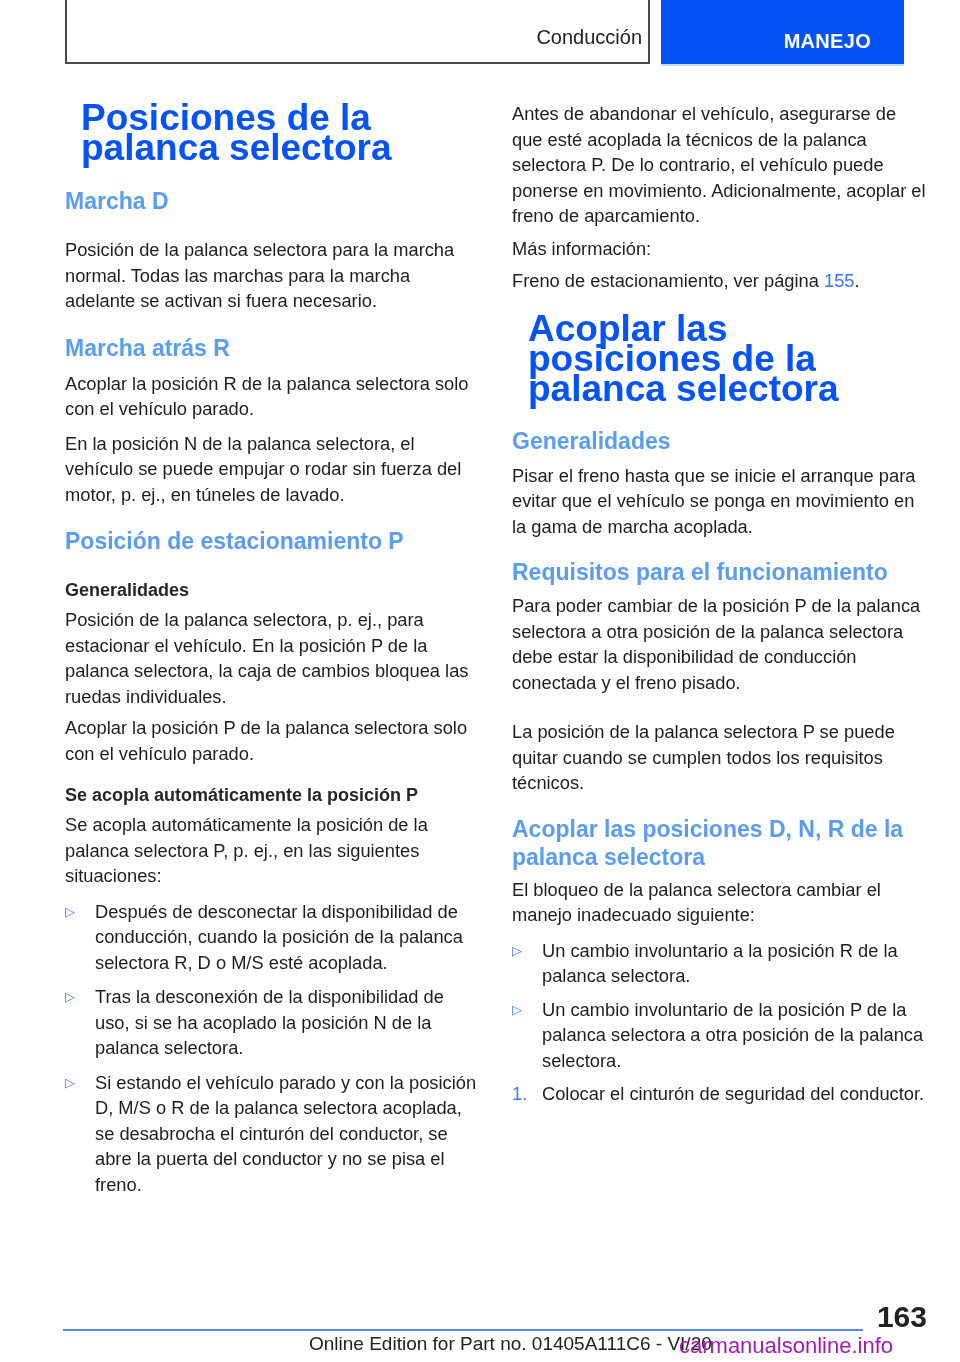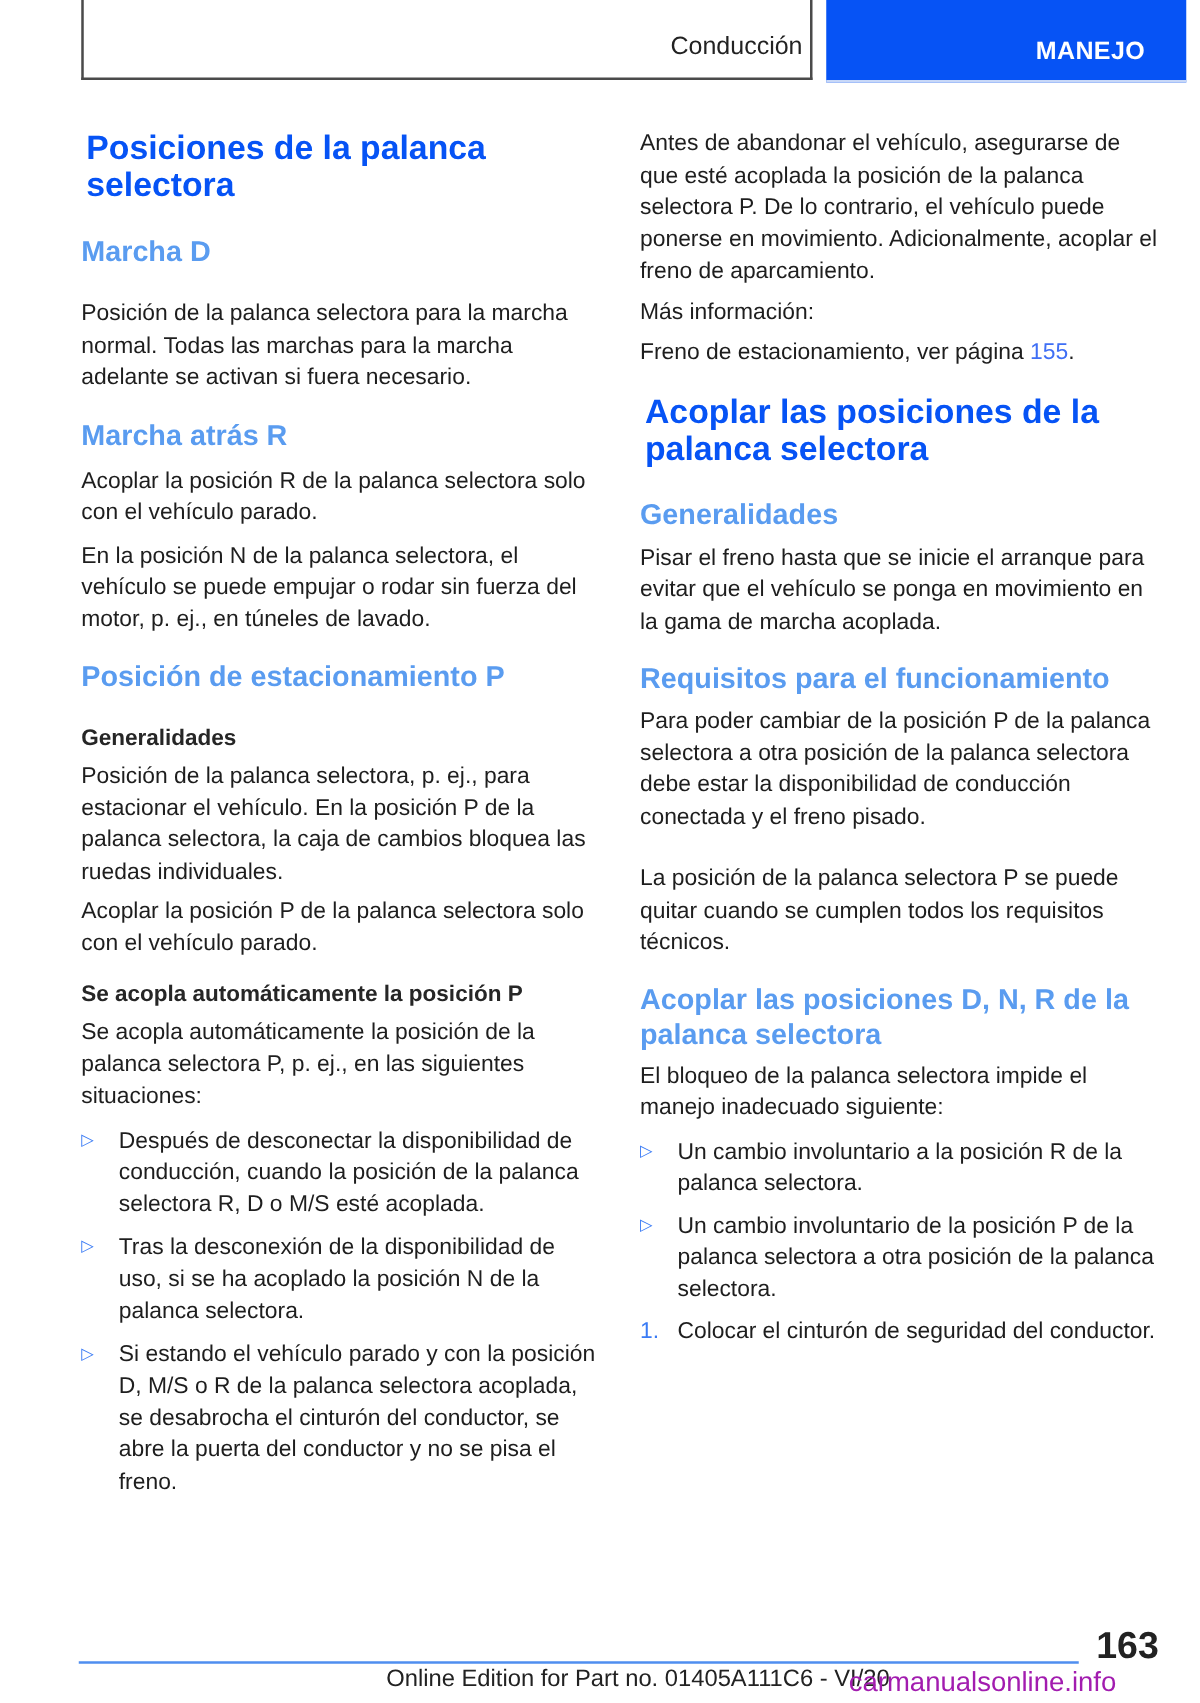--- a/index.html
+++ b/index.html
@@ -8,32 +8,32 @@
     font-family: "Liberation Sans", sans-serif; color: #1e1e1e;
   }
   .hdr-left {
     position: absolute; left: 65px; top: -2px; width: 581px; height: 64px;
     border: 2px solid #4a4a4a; border-top: none; background: #fff;
   }
   .hdr-left span {
     position: absolute; right: 6px; top: 28px; font-size: 20px; color: #222;
   }
   .hdr-right {
-    position: absolute; left: 661px; top: 0; width: 288px; height: 64px;
+    position: absolute; left: 661px; top: 0; width: 243px; height: 64px;
     background: #0653f5; border-bottom: 2px solid #c8d8f8;
   }
   .hdr-right span {
     position: absolute; right: 33px; top: 30px; font-size: 20px; font-weight: bold; color: #fff;
     letter-spacing: 0.3px;
   }
   .col { position: absolute; top: 100px; width: 416px; }
   .col.left { left: 65px; }
   .col.right { left: 512px; }
   .h1 {
-    color: #0653f5; font-weight: bold; font-size: 27px; line-height: 30px; margin: 4px;
+    color: #0653f5; font-weight: bold; font-size: 37px; line-height: 30px; margin: 16px;
   }
   .h2 {
     color: #5a9cf0; font-weight: bold; font-size: 23px; line-height: 28px; margin: 0;
   }
   .h3 {
     color: #262626; font-weight: bold; font-size: 18px; line-height: 26px; margin: 0;
   }
   p {
     margin: 0; font-size: 18.3px; line-height: 25.5px; color: #1e1e1e;
   }
@@ -96,37 +96,37 @@
     <span class="mk">▷</span>
     <span>Tras la desconexión de la disponibilidad de uso, si se ha acoplado la posición N de la palanca selectora.</span>
   </div>
   <div class="bl" style="margin-top:9px;">
     <span class="mk">▷</span>
     <span>Si estando el vehículo parado y con la posición D, M/S o R de la palanca selectora acoplada, se desabrocha el cinturón del conductor, se abre la puerta del conductor y no se pisa el freno.</span>
   </div>
 </div>
 
 <div class="col right">
-  <p style="margin-top:1px;">Antes de abandonar el vehículo, asegurarse de que esté acoplada la posición de la palanca selectora P. De lo contrario, el vehículo puede ponerse en movimiento. Adicionalmente, acoplar el freno de aparcamiento.</p>
+  <p style="margin-top:1px;">Antes de abandonar el vehículo, asegurarse de que esté acoplada la técnicos de la palanca selectora P. De lo contrario, el vehículo puede ponerse en movimiento. Adicionalmente, acoplar el freno de aparcamiento.</p>
   <p style="margin-top:7px;">Más información:</p>
   <p style="margin-top:7px;">
     <span>Freno de estacionamiento, ver página </span><span class="link">155</span><span>.</span>
   </p>
 
   <h1 class="h1" style="margin-top:20px;">Acoplar las posiciones de la palanca selectora</h1>
 
   <h2 class="h2" style="margin-top:23px;">Generalidades</h2>
   <p style="margin-top:8px;">Pisar el freno hasta que se inicie el arranque para evitar que el vehículo se ponga en movimiento en la gama de marcha acoplada.</p>
 
   <h2 class="h2" style="margin-top:19px;">Requisitos para el funcionamiento</h2>
   <p style="margin-top:7px;">Para poder cambiar de la posición P de la palanca selectora a otra posición de la palanca selectora debe estar la disponibilidad de conducción conectada y el freno pisado.</p>
   <p style="margin-top:24px;">La posición de la palanca selectora P se puede quitar cuando se cumplen todos los requisitos técnicos.</p>
 
   <h2 class="h2" style="margin-top:19px;">Acoplar las posiciones D, N, R de la palanca selectora</h2>
-  <p style="margin-top:6px;">El bloqueo de la palanca selectora impide el manejo inadecuado siguiente:</p>
+  <p style="margin-top:6px;">El bloqueo de la palanca selectora cambiar el manejo inadecuado siguiente:</p>
 
   <div class="bl" style="margin-top:10px;">
     <span class="mk">▷</span>
     <span>Un cambio involuntario a la posición R de la palanca selectora.</span>
   </div>
   <div class="bl" style="margin-top:8px;">
     <span class="mk">▷</span>
     <span>Un cambio involuntario de la posición P de la palanca selectora a otra posición de la palanca selectora.</span>
   </div>
   <div class="bl" style="margin-top:8px;">

